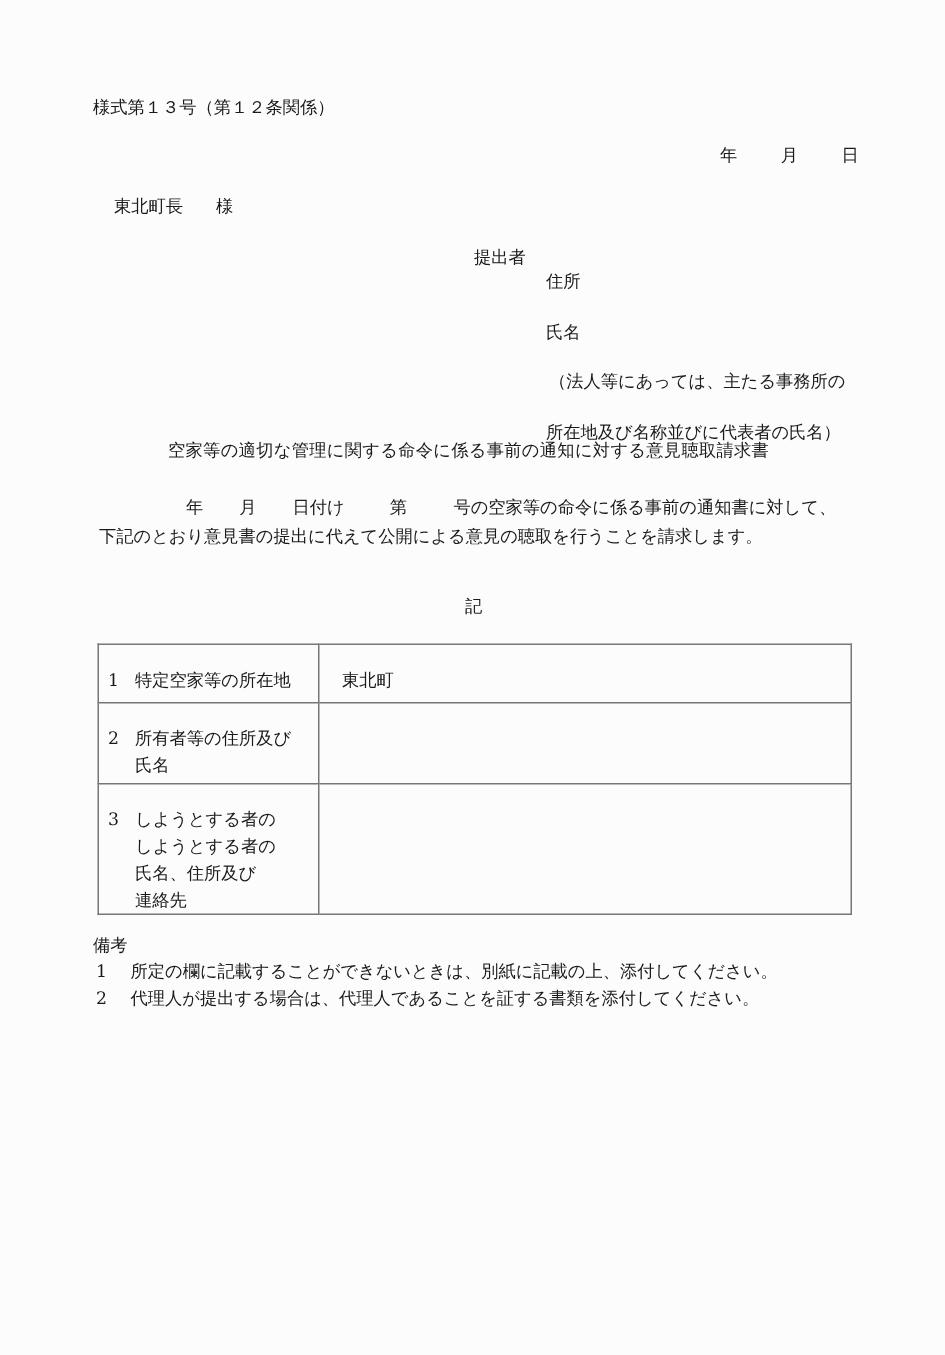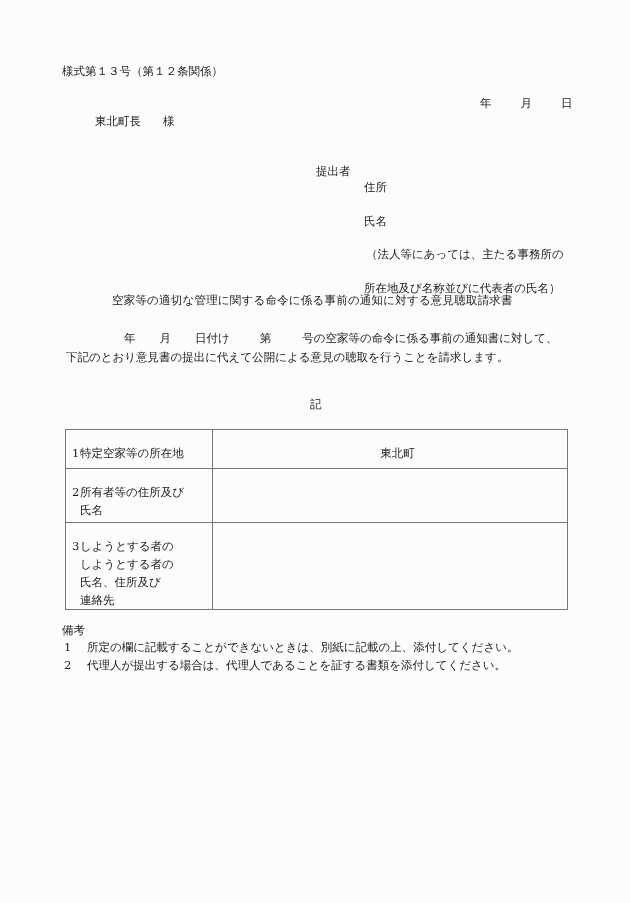--- a/index.html
+++ b/index.html
@@ -14,21 +14,21 @@
     overflow: hidden;
     font-family: "DejaVu Serif", "Liberation Serif", serif;
     color: #1a1a1a;
     font-size: 11.5px;
     line-height: 1;
   }
   .abs { position: absolute; white-space: nowrap; }
   .form-number { left: 62px; top: 66px; }
   .date-line { left: 480px; top: 98px; }
   .date-line span { display: inline-block; }
-  .addressee { left: 76px; top: 116px; margin-left: 19px; }
+  .addressee { left: 76px; top: 132px; }
   .addressee .sama { margin-left: 22px; }
 
   .submitter { left: 316px; top: 166px; }
   .submitter .label { position: absolute; left: 0; top: 0; }
   .submitter .fields { position: absolute; left: 48px; top: 0; }
   .submitter .fields div { height: 17.5px; margin-top: 16px; }
   .submitter .fields .note1 { padding-left: 2px; }
 
   .doc-title { left: 112px; top: 283px; letter-spacing: 0.2px; margin-top: 12px; }
 
@@ -56,23 +56,23 @@
   table.record td.value-cell { }
   .row1 td { height: 38px; }
   .row2 td { height: 53px; }
   .row3 td { height: 81px; }
   .cell-inner {
     position: relative;
     padding-top: 14px;
     line-height: 18px;
   }
   .num { position: absolute; left: 6px; top: 14px; }
-  .lbl { margin-left: 14px; display: block; }
+  .lbl { margin-left: 24px; display: block; }
   .lbl div { white-space: nowrap; }
-  .val { padding-left: 15px; padding-top: 14px; line-height: 18px; text-align: center; }
+  .val { padding-left: 15px; padding-top: 14px; line-height: 18px; }
 
   .remarks { left: 62px; top: 625px; }
   .remarks .title { position: absolute; left: 0; top: 0; }
   .remarks .item { position: absolute; left: 2px; white-space: nowrap; }
   .remarks .item .n { display: inline-block; width: 23px; }
 </style>
 </head>
 <body>
 
 <div class="abs form-number">様式第１３号（第１２条関係）</div>

